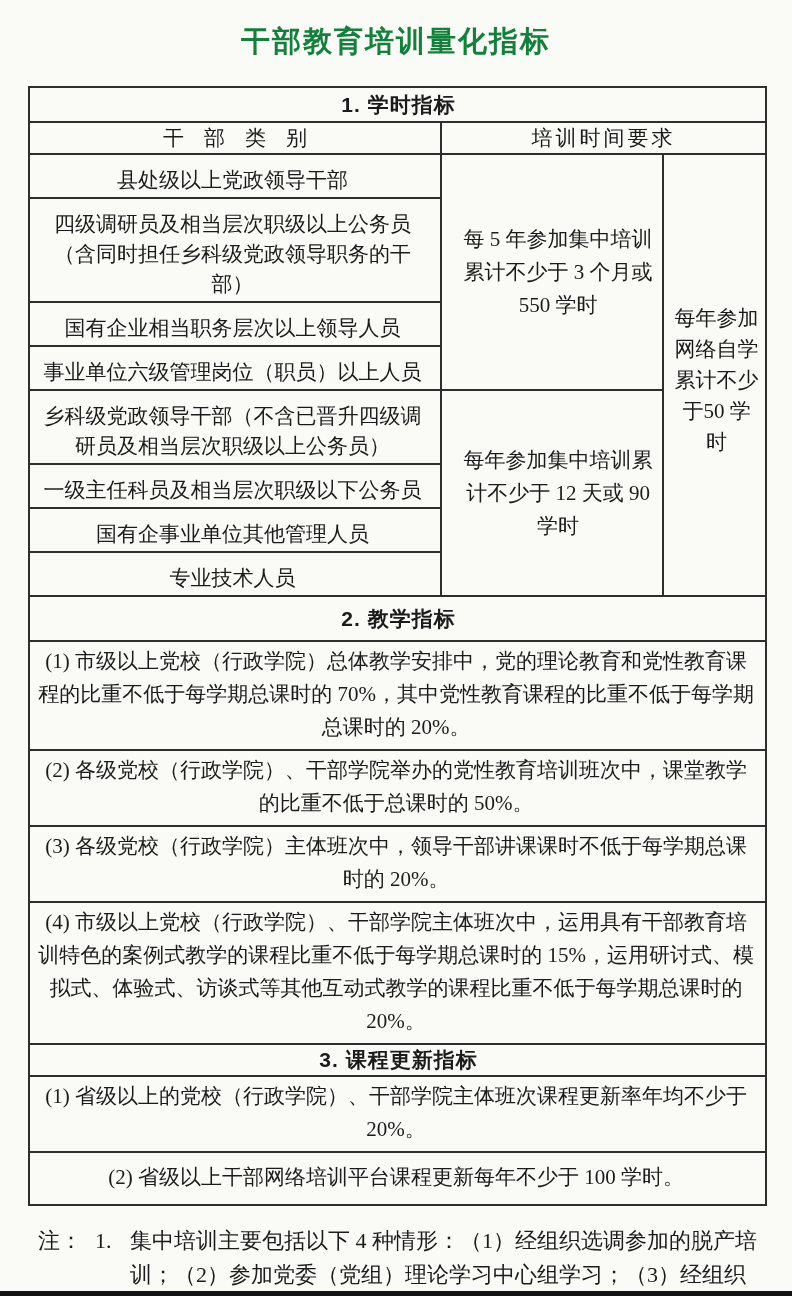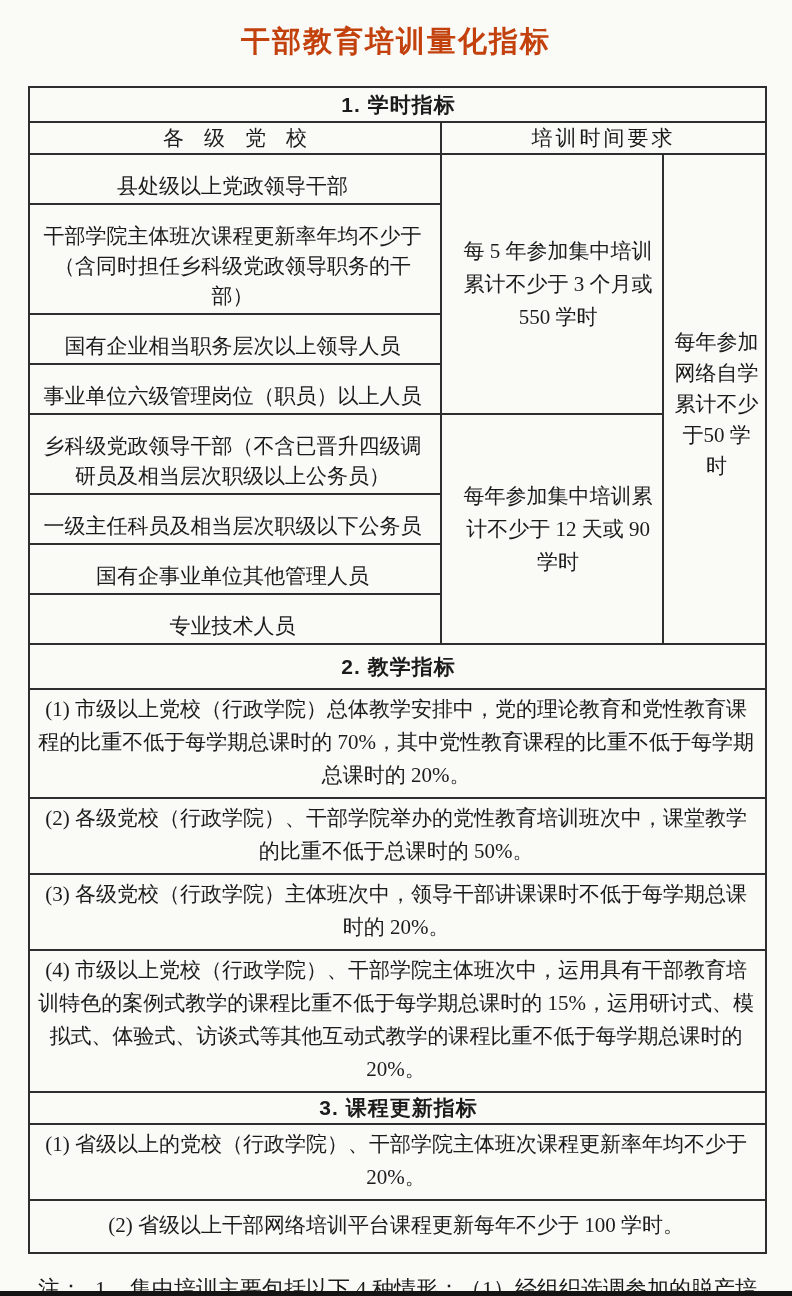--- a/index.html
+++ b/index.html
@@ -15,21 +15,21 @@
 
   .title{
     margin:0;
     padding-top:22px;
     text-align:center;
     font-family:"Liberation Sans","DejaVu Sans",sans-serif;
     font-weight:bold;
     font-size:29px;
     line-height:38px;
     letter-spacing:2px;
-    color:#c2410c;
+    color:#15803d;
   }
 
   table.main{
     margin:26px 0 0 28px;
     width:737px;
     border-collapse:collapse;
     table-layout:fixed;
   }
   table.main td{
     border:2px solid #2e2e2e;
@@ -49,21 +49,21 @@
     letter-spacing:20px;
     text-indent:20px;
     font-size:22px;
   }
   td.req-hdr{
     text-align:center;
     letter-spacing:3px;
     font-size:21px;
   }
   td.cat{
-    padding:16px 10px 2px 5px;
+    padding:10px 10px 2px 5px;
     line-height:30px;
   }
   td.req{
     padding:2px 6px 2px 18px;
     line-height:33px;
   }
   td.online{
     padding:12px 4px 2px 8px;
     line-height:31px;
     white-space:pre-line;
@@ -107,34 +107,34 @@
       <col style="width:412px">
       <col style="width:222px">
       <col style="width:103px">
     </colgroup>
 
     <tbody>
         <tr style="height:35px">
       <td class="sec-hdr" colspan="3">1. 学时指标</td>
     </tr>
     <tr style="height:29px">
-      <td class="cat-hdr">各级党校</td>
+      <td class="cat-hdr">干部类别</td>
       <td class="req-hdr" colspan="2">培训时间要求</td>
     </tr>
 
     <tr style="height:33px">
       <td class="cat">县处级以上党政领导干部</td>
       <td class="req" rowspan="4">每 5 年参加集中培训累计不少于 3 个月或 550 学时</td>
       <td class="online" rowspan="8">每年参加
 网络自学
 累计不少
 于50 学时</td>
     </tr>
     <tr style="height:64px">
-      <td class="cat">干部学院主体班次课程更新率年均不少于（含同时担任乡科级党政领导职务的干部）</td>
+      <td class="cat">四级调研员及相当层次职级以上公务员（含同时担任乡科级党政领导职务的干部）</td>
     </tr>
     <tr style="height:41px">
       <td class="cat">国有企业相当职务层次以上领导人员</td>
     </tr>
     <tr style="height:32px">
       <td class="cat">事业单位六级管理岗位（职员）以上人员</td>
     </tr>
 
     <tr style="height:63px">
       <td class="cat">乡科级党政领导干部（不含已晋升四级调研员及相当层次职级以上公务员）</td>

